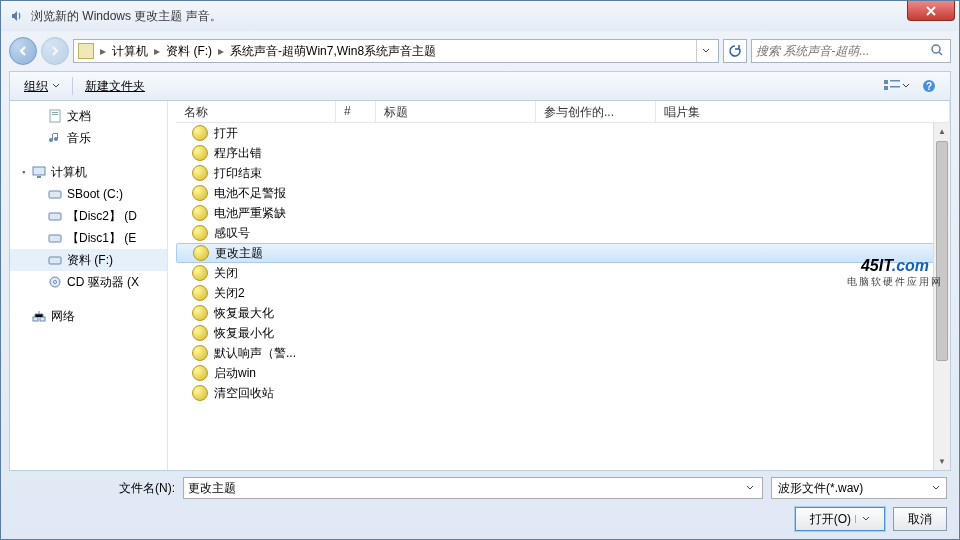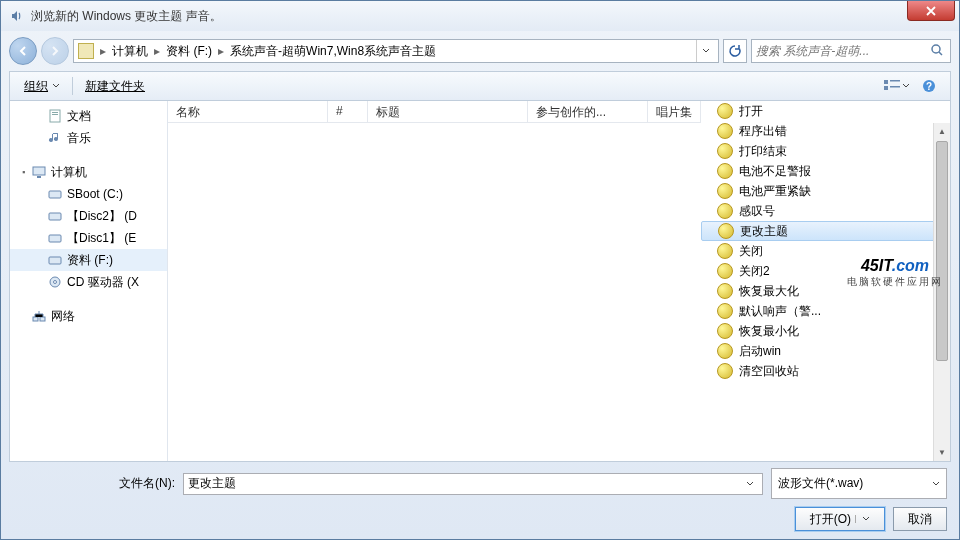--- a/index.html
+++ b/index.html
@@ -40,21 +40,21 @@
 
 .sidebar { width: 158px; border-right: 1px solid #e0e6ee; overflow: hidden; font-size: 12px; padding: 4px 0; }
 .tree-item { display: flex; align-items: center; height: 22px; padding-left: 8px; cursor: pointer; white-space: nowrap; }
 .tree-item.indent1 { padding-left: 24px; }
 .tree-item.selected { background: #e5f0fb; }
 .tree-item .exp { width: 11px; height: 11px; margin-right: 2px; display:flex; align-items:center; justify-content:center; color:#666; font-size:9px; }
 .tree-item .ticon { width: 16px; height: 16px; margin-right: 4px; display:flex; align-items:center; justify-content:center; }
 .tree-spacer { height: 12px; }
 
 
-.filelist { flex: 1; display: flex; flex-direction: row; position: relative; }
+.filelist { flex: 1; display: flex; flex-direction: column; position: relative; margin-left: 8px; }
 .columns { height: 22px; display: flex; border-bottom: 1px solid #e4e8ee; font-size: 12px; color: #333; }
 .columns .col { padding: 3px 8px; border-right: 1px solid #e4e8ee; cursor: pointer; }
 .files { flex: 1; overflow-y: auto; font-size: 12px; }
 .file-row { display: flex; align-items: center; height: 20px; padding-left: 16px; cursor: pointer; }
 .file-row.selected { background: linear-gradient(#e8f2fd, #cce4fb); border: 1px solid #a8cdf0; border-radius: 2px; }
 .file-row .ficon { width: 16px; height: 16px; margin-right: 6px; border-radius: 50%; background: radial-gradient(circle at 30% 30%,#fff898,#d4b830); border:1px solid #b89820; flex-shrink:0; }
 .file-row .fname { white-space: nowrap; }
 .scrollbar-v { position: absolute; right: 0; top: 22px; bottom: 0; width: 17px; background: #f0f0f0; border-left: 1px solid #dcdcdc; }
 .scrollbar-v .thumb { position: absolute; left: 2px; right: 2px; top: 18px; height: 220px; background: #c8c8c8; border: 1px solid #a8a8a8; border-radius: 2px; cursor: pointer; }
 .scrollbar-v .arrow { position: absolute; left: 0; right: 0; height: 17px; display:flex; align-items:center; justify-content:center; font-size:8px; color:#606060; cursor:pointer; }
@@ -66,21 +66,21 @@
 .watermark .wm1 { font-size: 16px; font-weight: bold; font-style: italic; }
 .watermark .wm1 .b { color: #1060c0; }
 .watermark .wm2 { color: #444; font-size: 10px; letter-spacing: 2px; }
 
 
 .bottom { margin: 6px 8px 8px 8px; display: flex; flex-direction: column; gap: 8px; }
 .filename-row { display: flex; align-items: center; font-size: 12px; }
 .filename-row .lbl { width: 174px; text-align: right; padding-right: 8px; }
 .filename-row .combo { flex: 1; height: 22px; border: 1px solid #abadb3; background: #fff; display: flex; align-items: center; padding: 0 4px; margin-right: 8px; }
 .filename-row .combo .caret { width: 16px; display:flex; align-items:center; justify-content:center; cursor:pointer; }
-.filename-row .filter { width: 176px; height: 31px; border: 1px solid #abadb3; background: #fff; display: flex; align-items: center; padding: 0 6px; margin-right: 4px; }
+.filename-row .filter { width: 176px; height: 22px; border: 1px solid #abadb3; background: #fff; display: flex; align-items: center; padding: 0 6px; margin-right: 4px; }
 .filename-row .filter .caret { margin-left:auto; cursor:pointer; }
 .button-row { display: flex; justify-content: flex-end; gap: 8px; padding-right: 4px; }
 .button-row .btn { height: 24px; border: 1px solid #8a9aab; background: linear-gradient(#fdfdfd,#e4e9ef); font-size: 12px; padding: 0 14px; cursor: pointer; display:flex; align-items:center; }
 .button-row .btn.primary { border-color: #4a90d9; box-shadow: 0 0 0 1px #a8cdf0; }
 
 svg { display: block; }
 </style>
 </head>
 <body>
 
@@ -313,25 +313,25 @@
           <div class="file-row">
             <span class="ficon"></span>
             <span class="fname">关闭2</span>
           </div>
           <div class="file-row">
             <span class="ficon"></span>
             <span class="fname">恢复最大化</span>
           </div>
           <div class="file-row">
             <span class="ficon"></span>
+            <span class="fname">恢复最小化</span>
+          </div>
+          <div class="file-row">
+            <span class="ficon"></span>
             <span class="fname">默认响声（警...</span>
-          </div>
-          <div class="file-row">
-            <span class="ficon"></span>
-            <span class="fname">恢复最小化</span>
           </div>
           <div class="file-row">
             <span class="ficon"></span>
             <span class="fname">启动win</span>
           </div>
           <div class="file-row">
             <span class="ficon"></span>
             <span class="fname">清空回收站</span>
           </div>
         </div>

